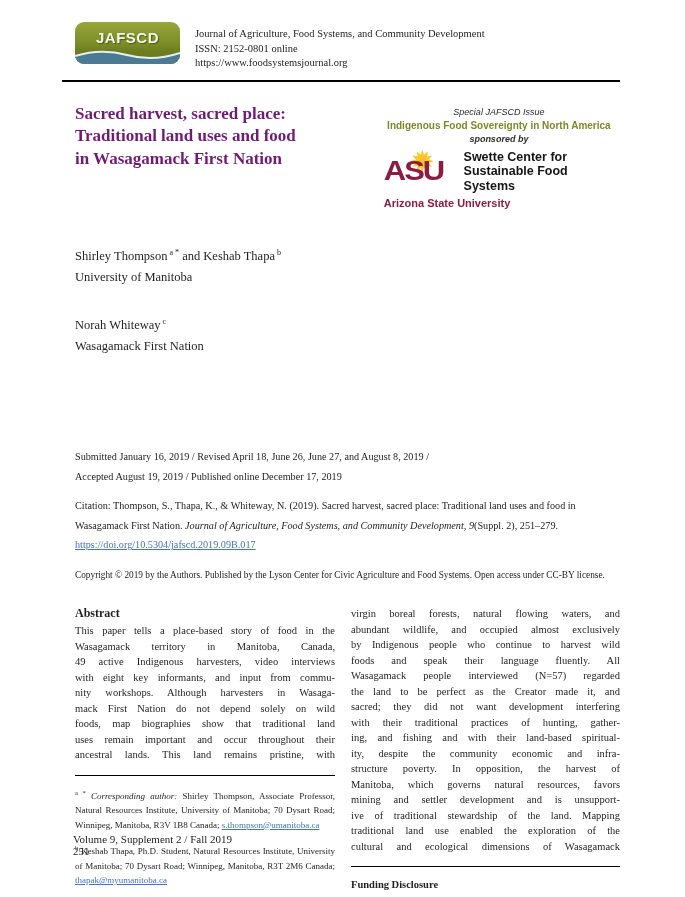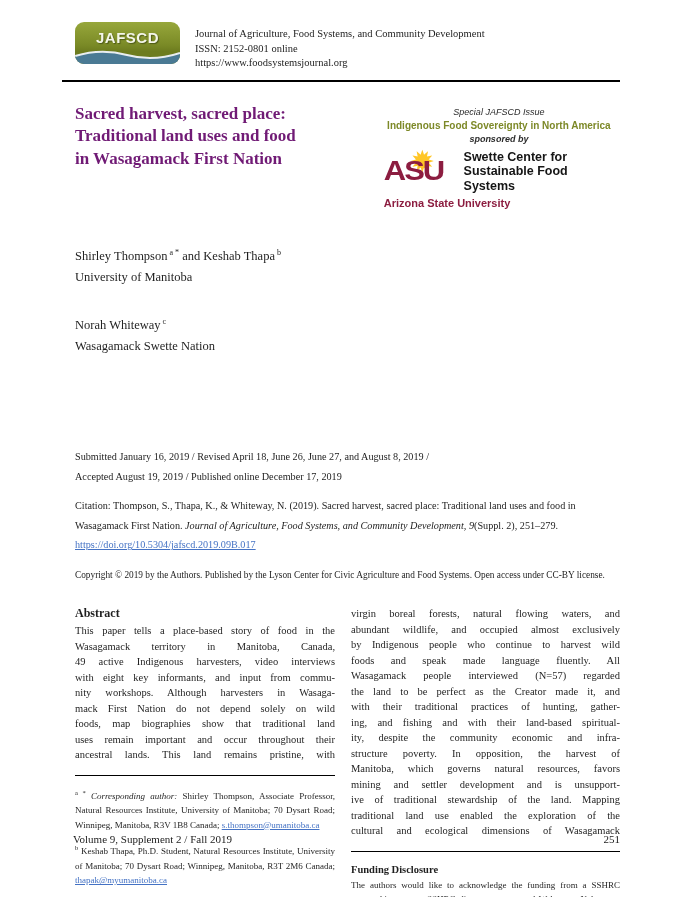--- a/index.html
+++ b/index.html
@@ -82,21 +82,21 @@
   .footnote { font-size: 9px; line-height: 14.5px; text-align: justify; margin-bottom: 9px; }
   .footnote sup { font-size: 6.5px; }
   .funding-heading { font-size: 10.5px; font-weight: bold; margin-bottom: 3px; }
   .funding-text { font-size: 9px; line-height: 14.5px; text-align: justify; }
   .funding { margin-top: 12px; }
 
   
   .footer {
     position: absolute; left: 73px; right: 63px; top: 833px;
     display: flex; justify-content: space-between;
-    font-size: 11px; color: #1d1d1d;
+    font-size: 11px; color: #1d1d1d; flex-direction: column;
   }
 </style>
 </head>
 <body>
 
 <div class="page">
 
   <div class="header">
     <div class="jafscd-logo">
       <span class="logo-text">JAFSCD</span>
@@ -139,21 +139,21 @@
     </div>
   </div>
 
   <div class="authors">
     <div class="author-group">
       <div><span>Shirley Thompson</span><sup class="aff">a *</sup><span> and Keshab Thapa</span><sup class="aff">b</sup></div>
       <div>University of Manitoba</div>
     </div>
     <div class="author-group">
       <div><span>Norah Whiteway</span><sup class="aff">c</sup></div>
-      <div>Wasagamack Swette Nation</div>
+      <div>Wasagamack First Nation</div>
     </div>
   </div>
 
   <div class="meta">
     <div>
       <div>Submitted January 16, 2019 / Revised April 18, June 26, June 27, and August 8, 2019 /</div>
       <div>Accepted August 19, 2019 / Published online December 17, 2019</div>
     </div>
     <div class="citation"><span>Citation: Thompson, S., Thapa, K., &amp; Whiteway, N. (2019). Sacred harvest, sacred place: Traditional land uses and food in Wasagamack First Nation. </span><span class="it">Journal of Agriculture, Food Systems, and Community Development, 9</span><span>(Suppl. 2), 251–279. </span><a class="doc-link" href="#">https://doi.org/10.5304/jafscd.2019.09B.017</a></div>
     <div class="copyright">Copyright © 2019 by the Authors. Published by the Lyson Center for Civic Agriculture and Food Systems. Open access under CC-BY license.</div>
@@ -176,23 +176,24 @@
       <hr class="fn-rule">
       <p class="footnote"><sup>a *</sup><span class="it"> Corresponding author:</span><span> Shirley Thompson, Associate Professor, Natural Resources Institute, University of Manitoba; 70 Dysart Road; Winnipeg, Manitoba, R3V 1B8 Canada; </span><a class="doc-link" href="#">s.thompson@umanitoba.ca</a></p>
       <p class="footnote"><sup>b</sup><span> Keshab Thapa, Ph.D. Student, Natural Resources Institute, University of Manitoba; 70 Dysart Road; Winnipeg, Manitoba, R3T 2M6 Canada; </span><a class="doc-link" href="#">thapak@myumanitoba.ca</a></p>
 
     </div>
     <div class="col-right">
       <div class="bodylines">
           <div class="line">virgin boreal forests, natural flowing waters, and</div>
           <div class="line">abundant wildlife, and occupied almost exclusively</div>
           <div class="line">by Indigenous people who continue to harvest wild</div>
-          <div class="line">foods and speak made language fluently. All</div>
+          <div class="line">foods and speak their language fluently. All</div>
           <div class="line">Wasagamack people interviewed (N=57) regarded</div>
           <div class="line">the land to be perfect as the Creator made it, and</div>
+          <div class="line">sacred; they did not want development interfering</div>
           <div class="line">with their traditional practices of hunting, gather-</div>
           <div class="line">ing, and fishing and with their land-based spiritual-</div>
           <div class="line">ity, despite the community economic and infra-</div>
           <div class="line">structure poverty. In opposition, the harvest of</div>
           <div class="line">Manitoba, which governs natural resources, favors</div>
           <div class="line">mining and settler development and is unsupport-</div>
           <div class="line">ive of traditional stewardship of the land. Mapping</div>
           <div class="line">traditional land use enabled the exploration of the</div>
           <div class="line">cultural and ecological dimensions of Wasagamack</div>
         </div>

